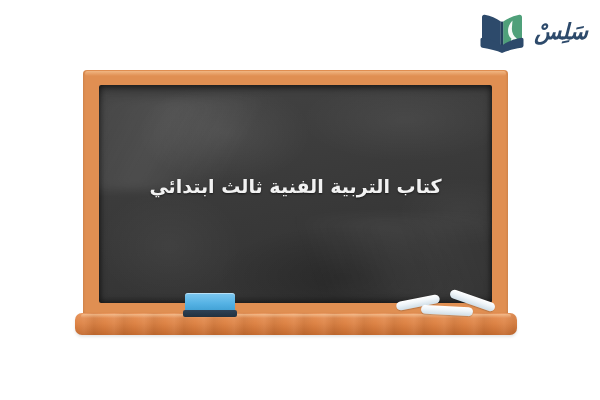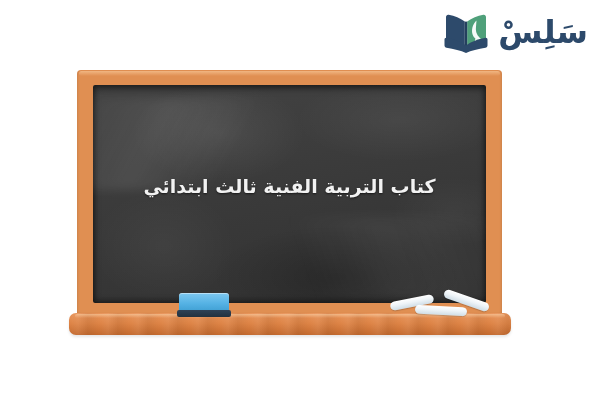--- a/index.html
+++ b/index.html
@@ -30,39 +30,40 @@
     right: 12px;
     top: 8px;
     height: 50px;
     display: flex;
     align-items: center;
     gap: 9px;
     direction: rtl;
   }
   .brand-wordmark {
     font-family: "DejaVu Sans", "Liberation Sans", sans-serif;
-    font-size: 32px;
+    font-size: 22px;
     font-weight: 700;
     color: #2d4a6b;
     line-height: 1;
     letter-spacing: 0px;
     white-space: nowrap;
     transform: translateY(-1px);
+    font-style: italic;
   }
   .brand-mark {
     width: 46px;
     height: 42px;
     flex: 0 0 auto;
     display: block;
   }
 
   
   .board-wrap {
     position: absolute;
-    left: 69px;
+    left: 75px;
     top: 70px;
     width: 442px;
     height: 268px;
   }
 
   
   .board-frame {
     position: absolute;
     left: 8px;
     top: 0;

